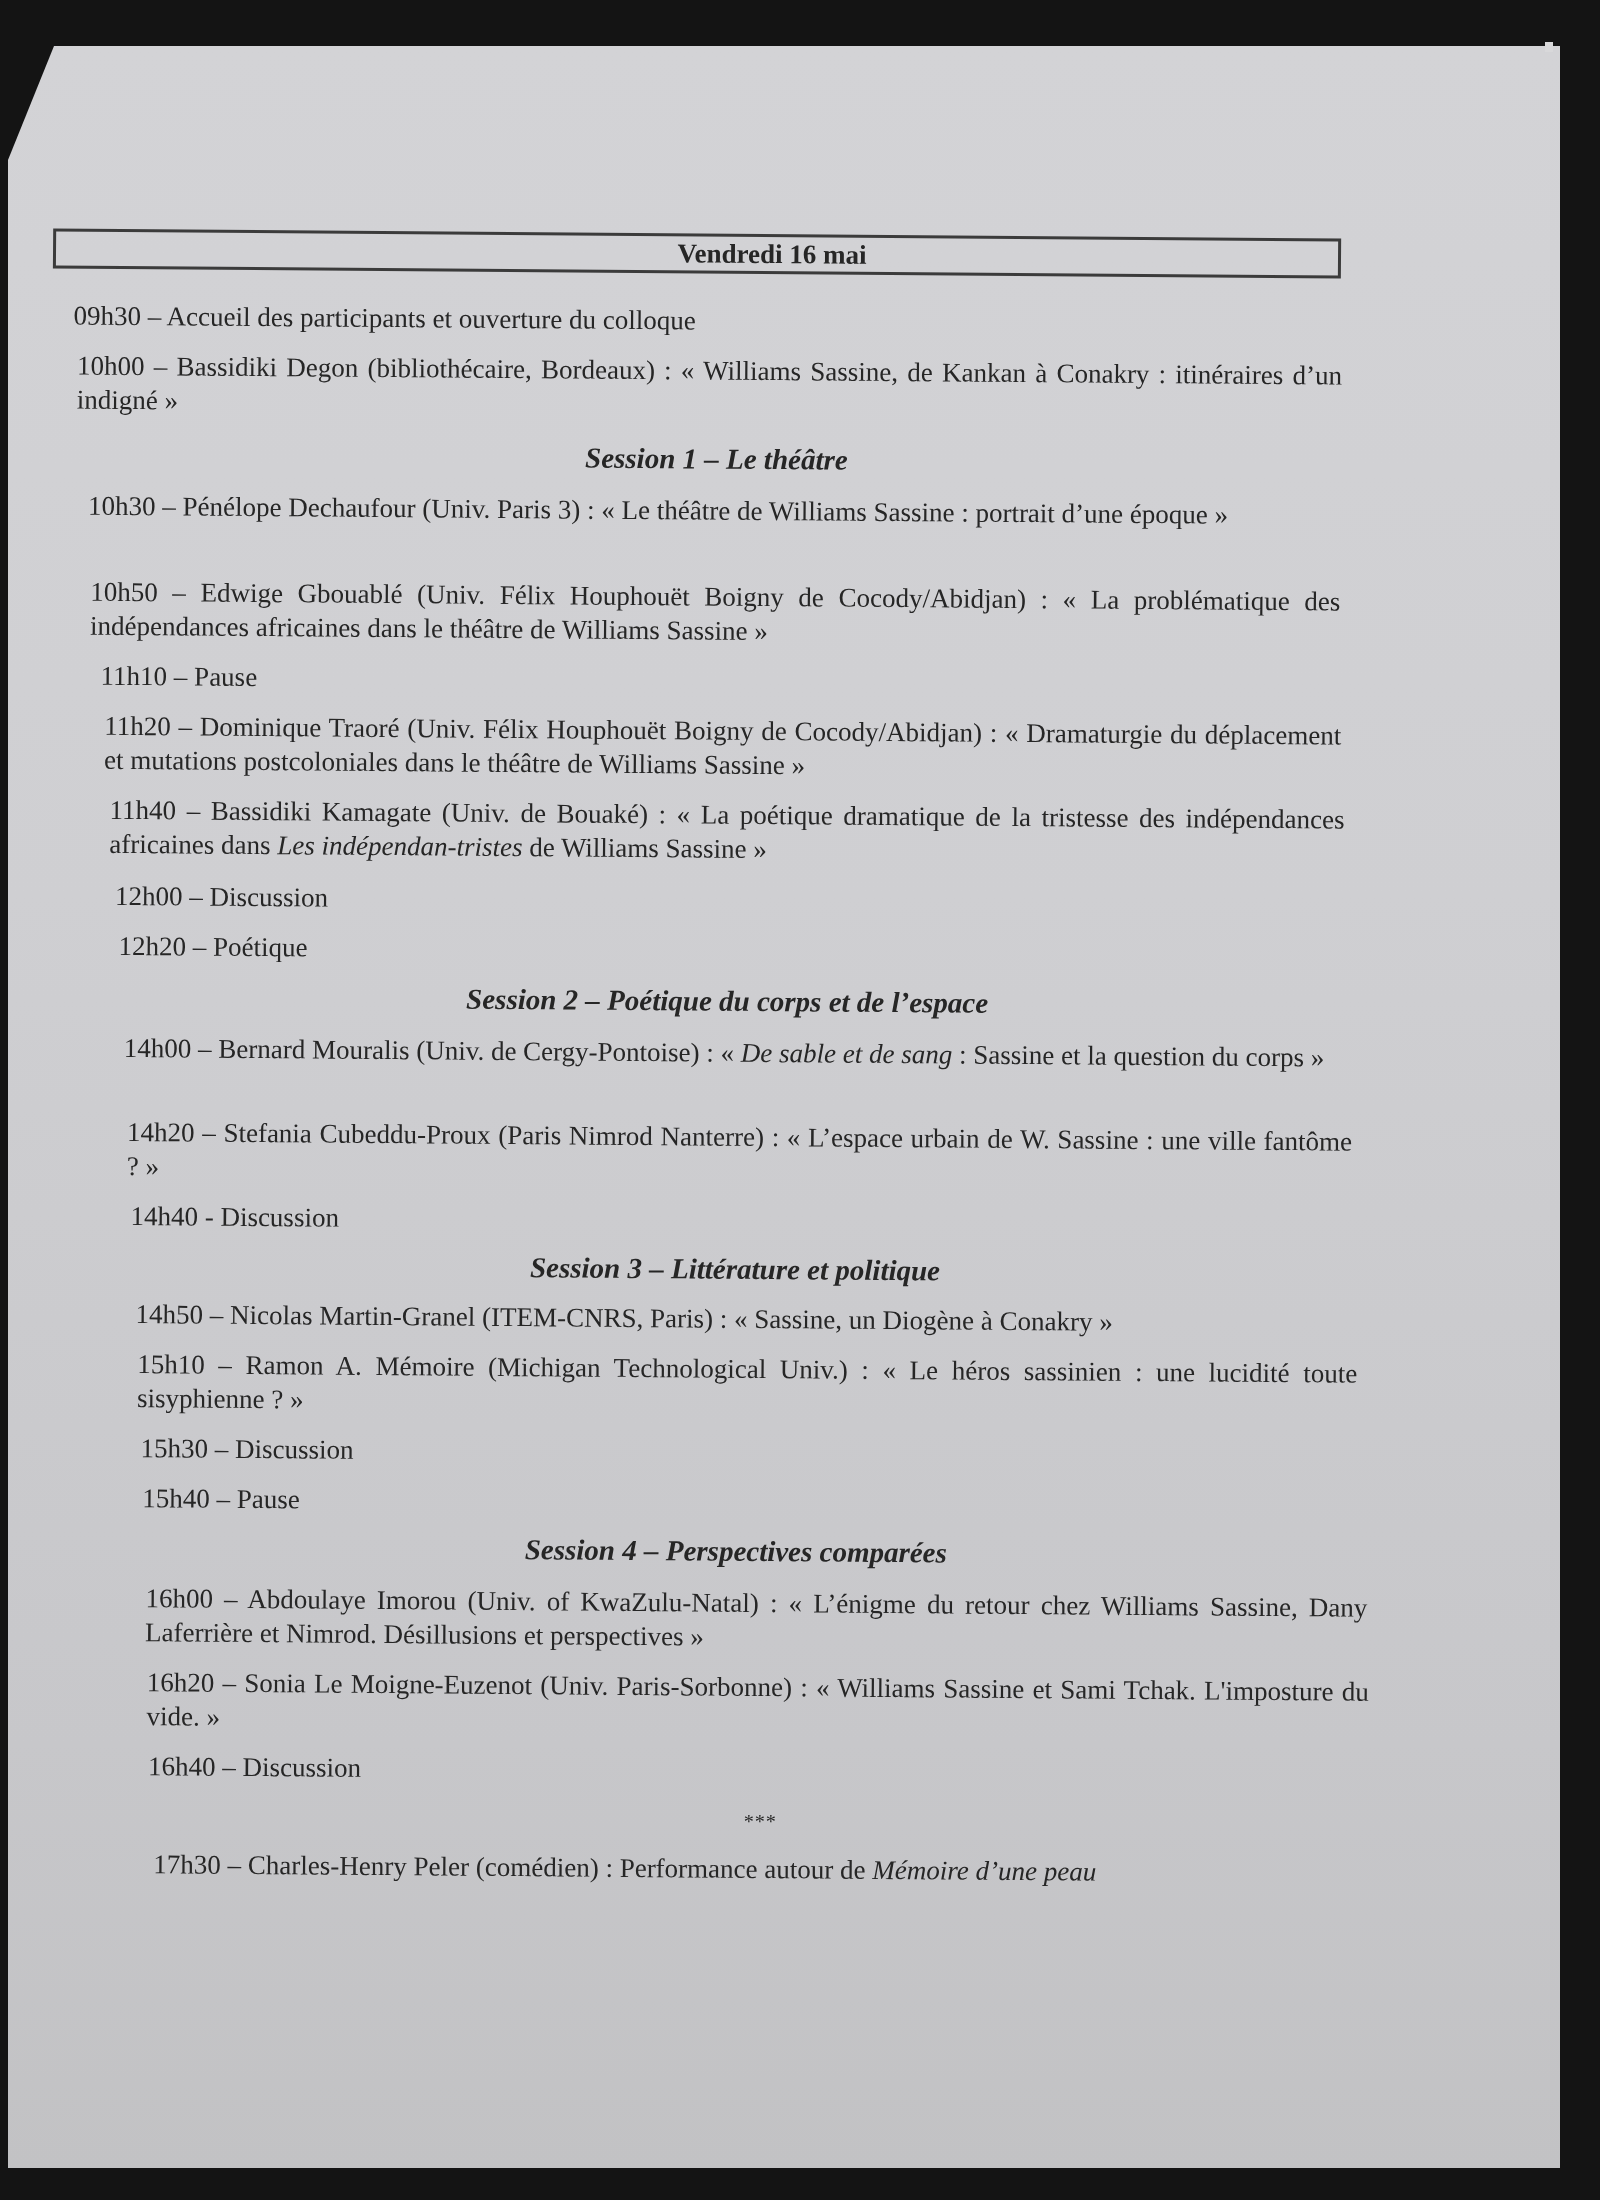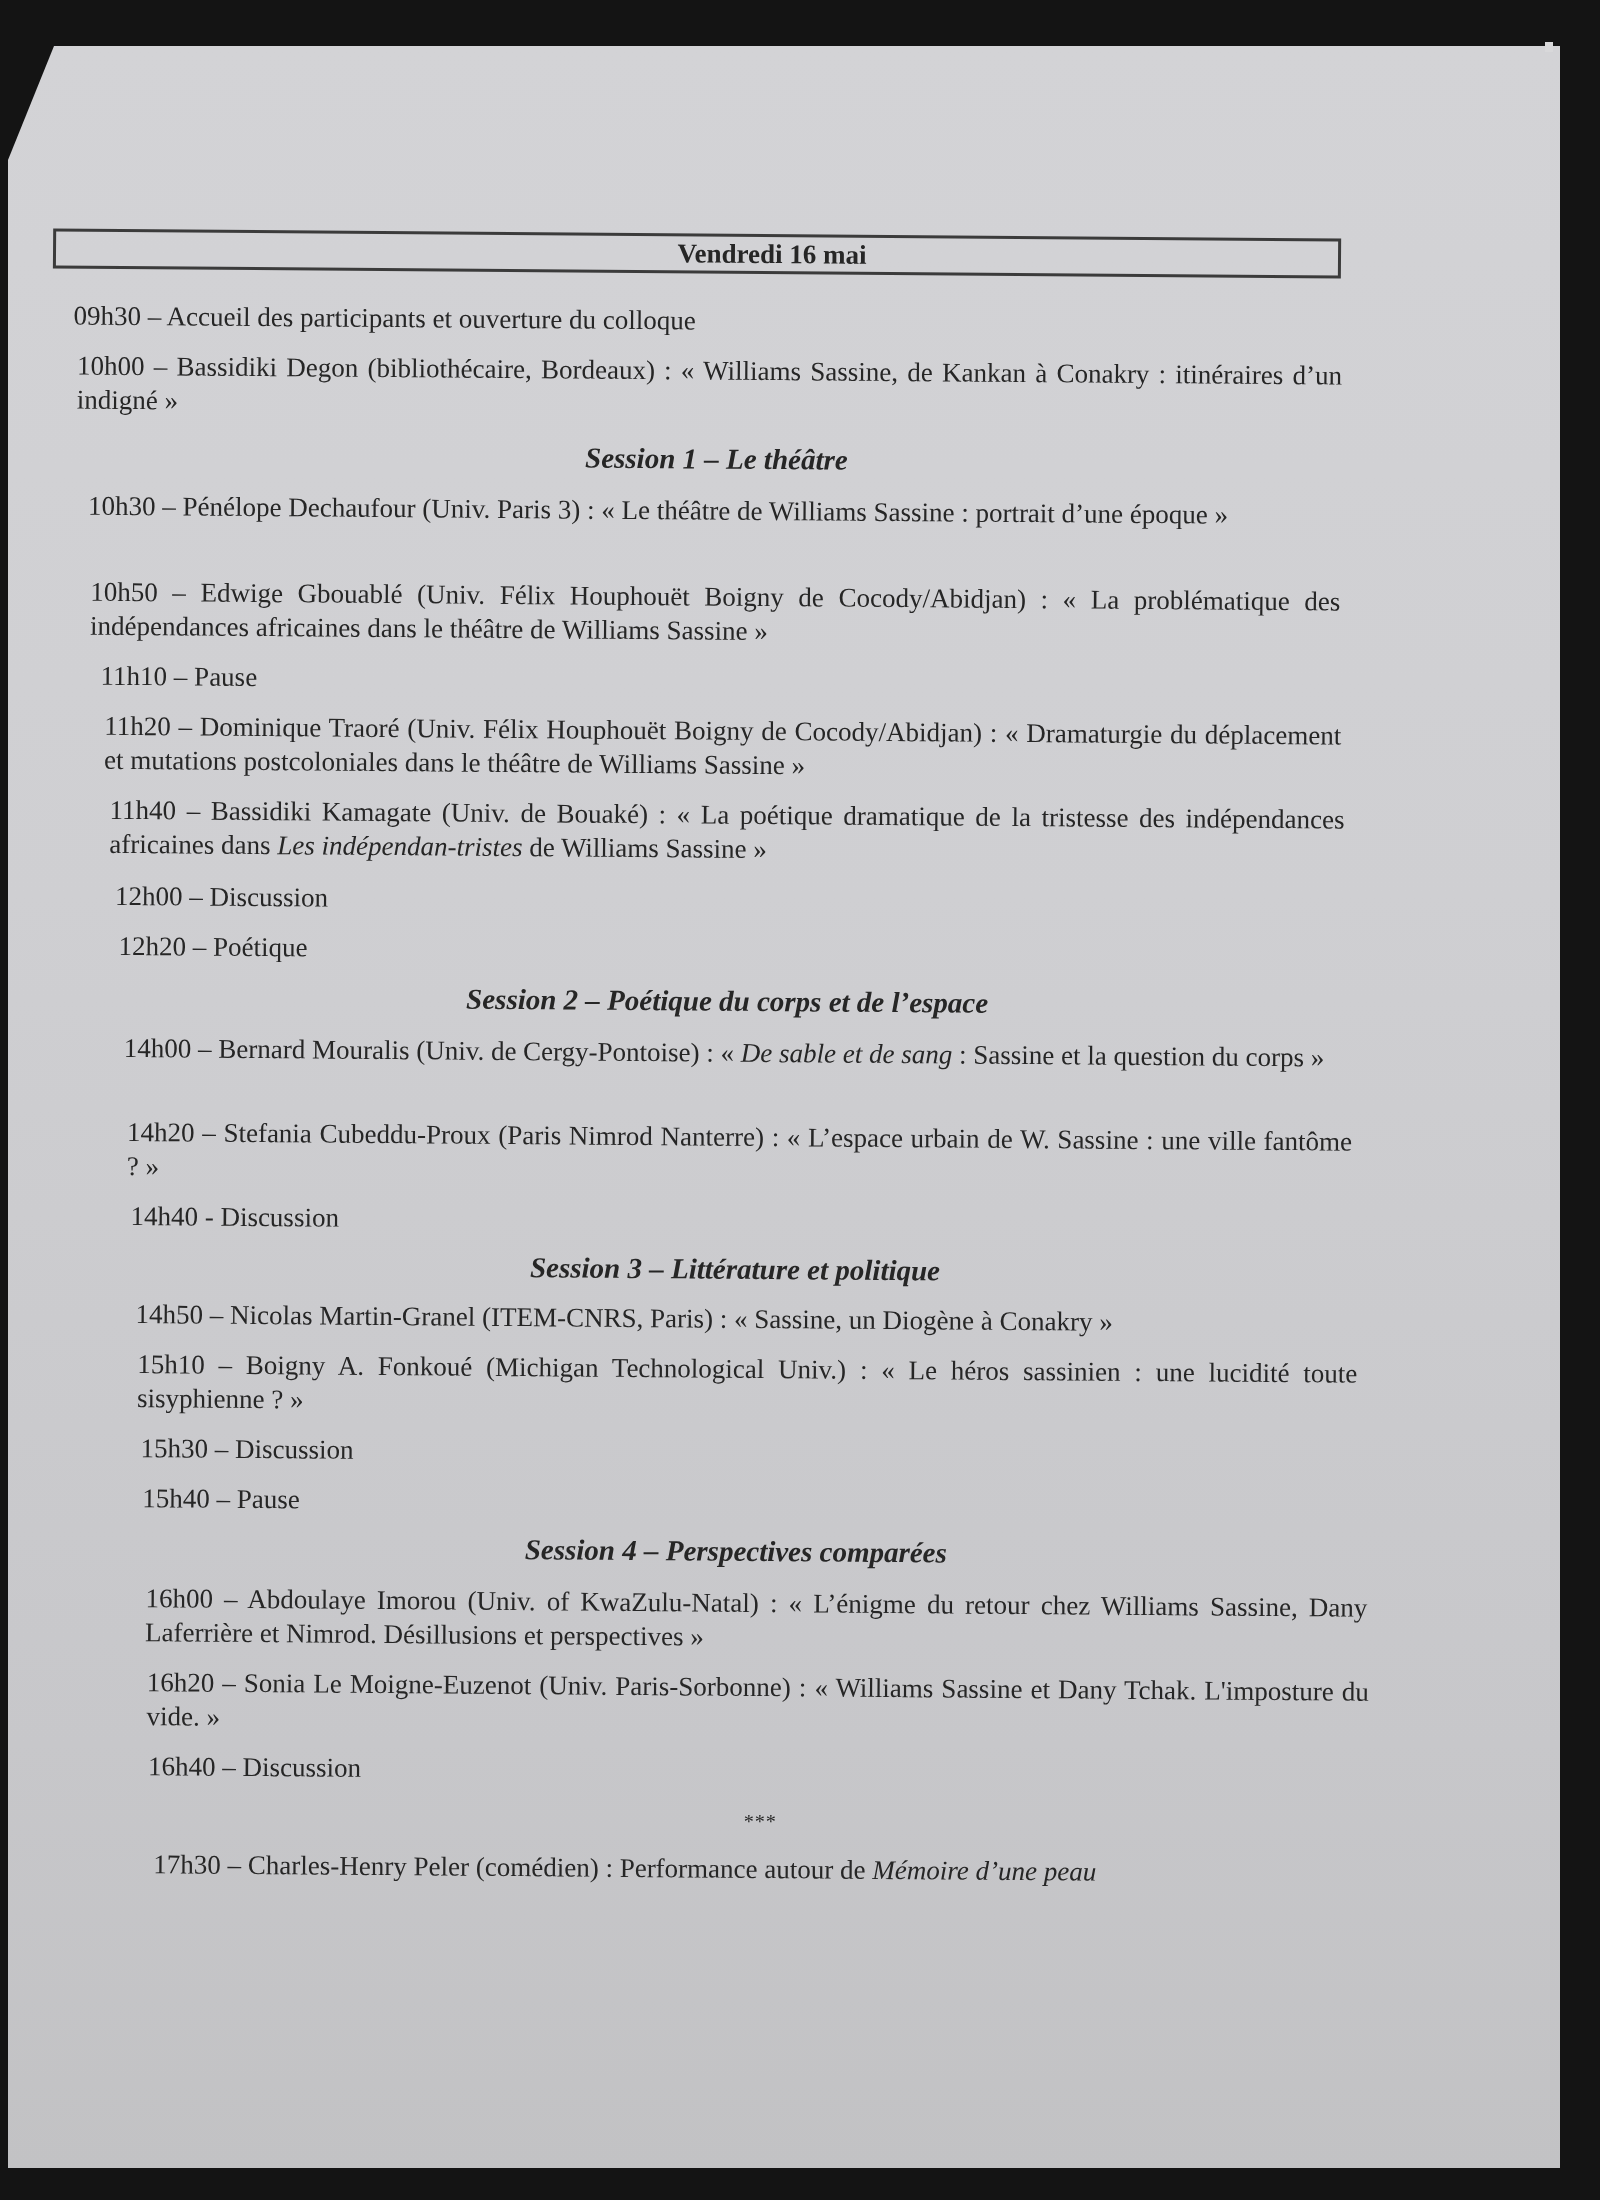--- a/index.html
+++ b/index.html
@@ -124,36 +124,36 @@
   <div class="entry" style="left:140px; top:1198px; width:1220px;">
     <span>14h40</span><span> - </span><span>Discussion</span>
   </div>
 
   <div class="session-title" style="left:115px; top:1246px; width:1260px;">Session 3 – Littérature et politique</div>
 
   <div class="entry" style="left:146px; top:1296px; width:1220px;">
     <span>14h50</span><span> – </span><span>Nicolas Martin-Granel (ITEM-CNRS, Paris) : « Sassine, un Diogène à Conakry »</span>
   </div>
   <div class="entry" style="left:148px; top:1346px; width:1220px;">
-    <span>15h10</span><span> – </span><span>Boigny A. Fonkoué (Michigan Technological Univ.) : « Le héros sassinien : une lucidité toute sisyphienne ? »</span>
+    <span>15h10</span><span> – </span><span>Ramon A. Mémoire (Michigan Technological Univ.) : « Le héros sassinien : une lucidité toute sisyphienne ? »</span>
   </div>
   <div class="entry" style="left:152px; top:1430px; width:1215px;">
     <span>15h30</span><span> – </span><span>Discussion</span>
   </div>
   <div class="entry" style="left:154px; top:1480px; width:1215px;">
     <span>15h40</span><span> – </span><span>Pause</span>
   </div>
 
   <div class="session-title" style="left:118px; top:1528px; width:1260px;">Session 4 – Perspectives comparées</div>
 
   <div class="entry" style="left:158px; top:1580px; width:1222px;">
     <span>16h00</span><span> – </span><span>Abdoulaye Imorou (Univ. of KwaZulu-Natal) : « L’énigme du retour chez Williams Sassine, Dany Laferrière et Nimrod. Désillusions et perspectives »</span>
   </div>
   <div class="entry" style="left:160px; top:1664px; width:1222px;">
-    <span>16h20</span><span> – </span><span>Sonia Le Moigne-Euzenot (Univ. Paris-Sorbonne) : « Williams Sassine et Dany Tchak. L'imposture du vide. »</span>
+    <span>16h20</span><span> – </span><span>Sonia Le Moigne-Euzenot (Univ. Paris-Sorbonne) : « Williams Sassine et Sami Tchak. L'imposture du vide. »</span>
   </div>
   <div class="entry" style="left:162px; top:1748px; width:1220px;">
     <span>16h40</span><span> – </span><span>Discussion</span>
   </div>
 
   <div class="stars" style="left:758px; top:1798px;">***</div>
 
   <div class="entry" style="left:168px; top:1846px; width:1220px;">
     <span>17h30</span><span> – </span><span>Charles-Henry Peler (comédien) : Performance autour de </span><em>Mémoire d’une peau</em>
   </div>

